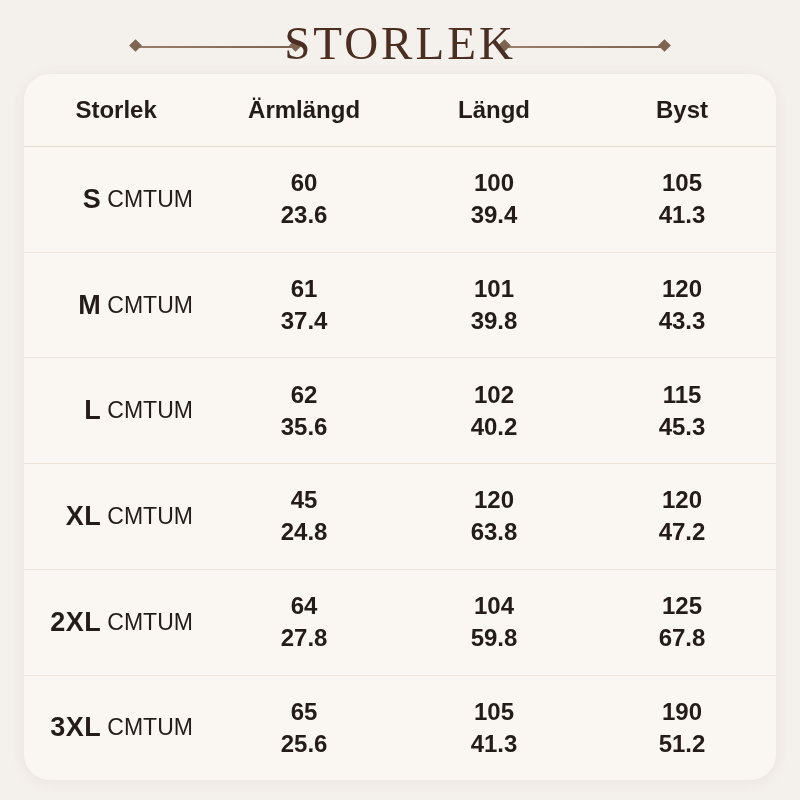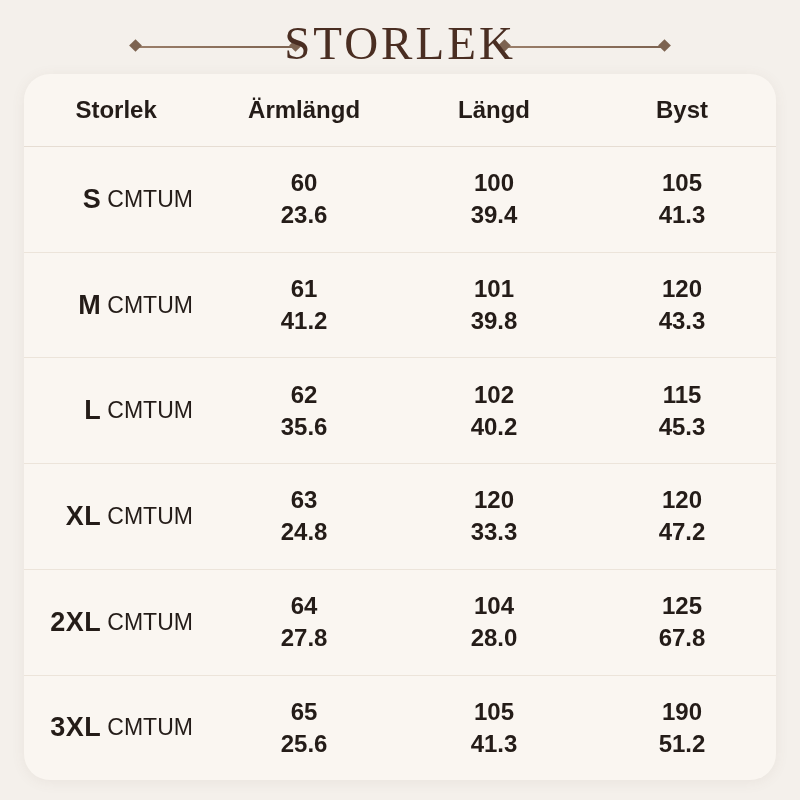--- a/index.html
+++ b/index.html
@@ -219,21 +219,21 @@
               <div class="size-label">M</div>
               <div class="unit-stack">
                 <span>CM</span>
                 <span>TUM</span>
               </div>
             </div>
           </td>
           <td>
             <div class="val-stack">
               <span>61</span>
-              <span>41.2</span>
+              <span>37.4</span>
             </div>
           </td>
           <td>
             <div class="val-stack">
               <span>101</span>
               <span>39.8</span>
             </div>
           </td>
           <td>
             <div class="val-stack">
@@ -278,28 +278,28 @@
             <div class="size-cell">
               <div class="size-label">XL</div>
               <div class="unit-stack">
                 <span>CM</span>
                 <span>TUM</span>
               </div>
             </div>
           </td>
           <td>
             <div class="val-stack">
-              <span>63</span>
+              <span>45</span>
               <span>24.8</span>
             </div>
           </td>
           <td>
             <div class="val-stack">
               <span>120</span>
-              <span>33.3</span>
+              <span>63.8</span>
             </div>
           </td>
           <td>
             <div class="val-stack">
               <span>120</span>
               <span>47.2</span>
             </div>
           </td>
         </tr>
 
@@ -315,21 +315,21 @@
           </td>
           <td>
             <div class="val-stack">
               <span>64</span>
               <span>27.8</span>
             </div>
           </td>
           <td>
             <div class="val-stack">
               <span>104</span>
-              <span>28.0</span>
+              <span>59.8</span>
             </div>
           </td>
           <td>
             <div class="val-stack">
               <span>125</span>
               <span>67.8</span>
             </div>
           </td>
         </tr>
 

